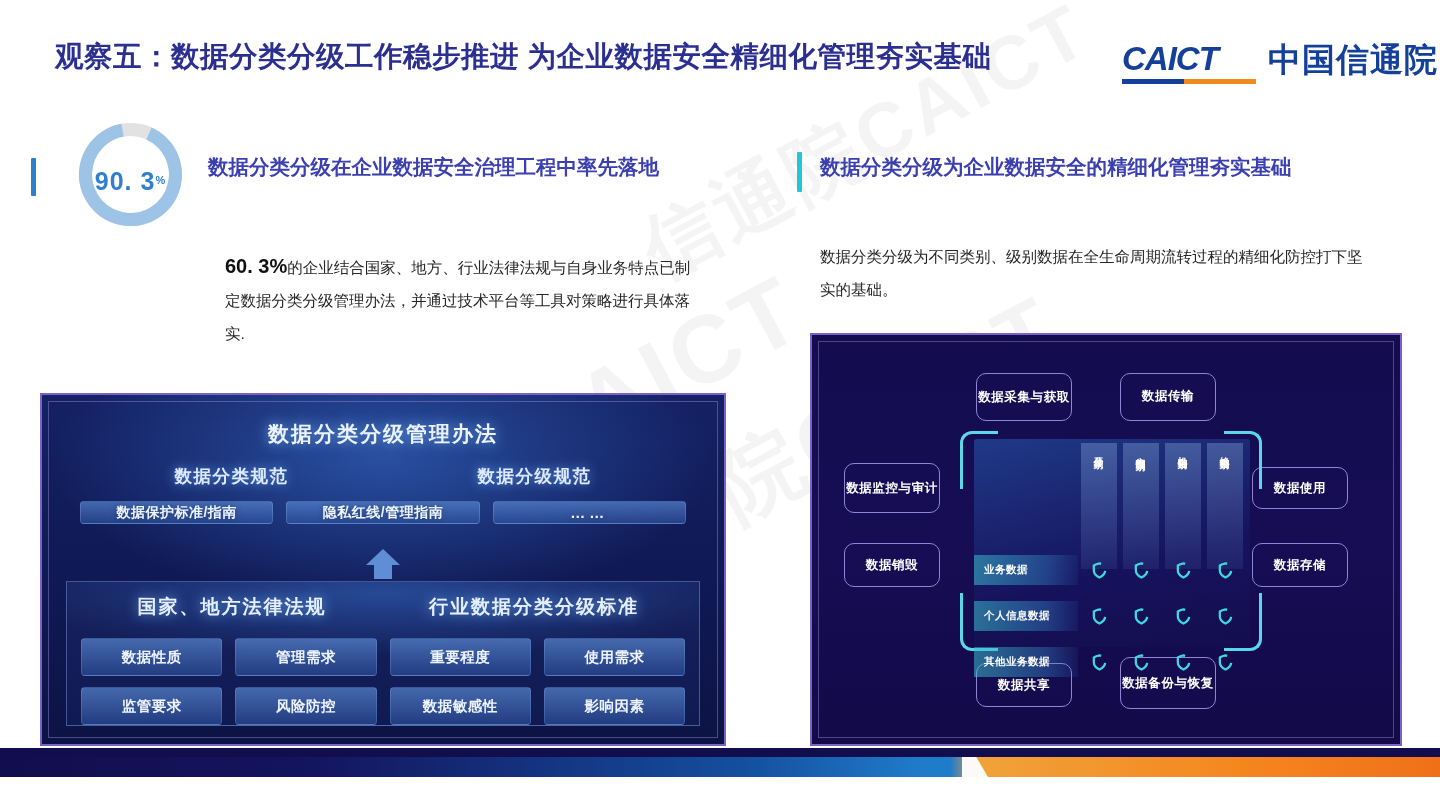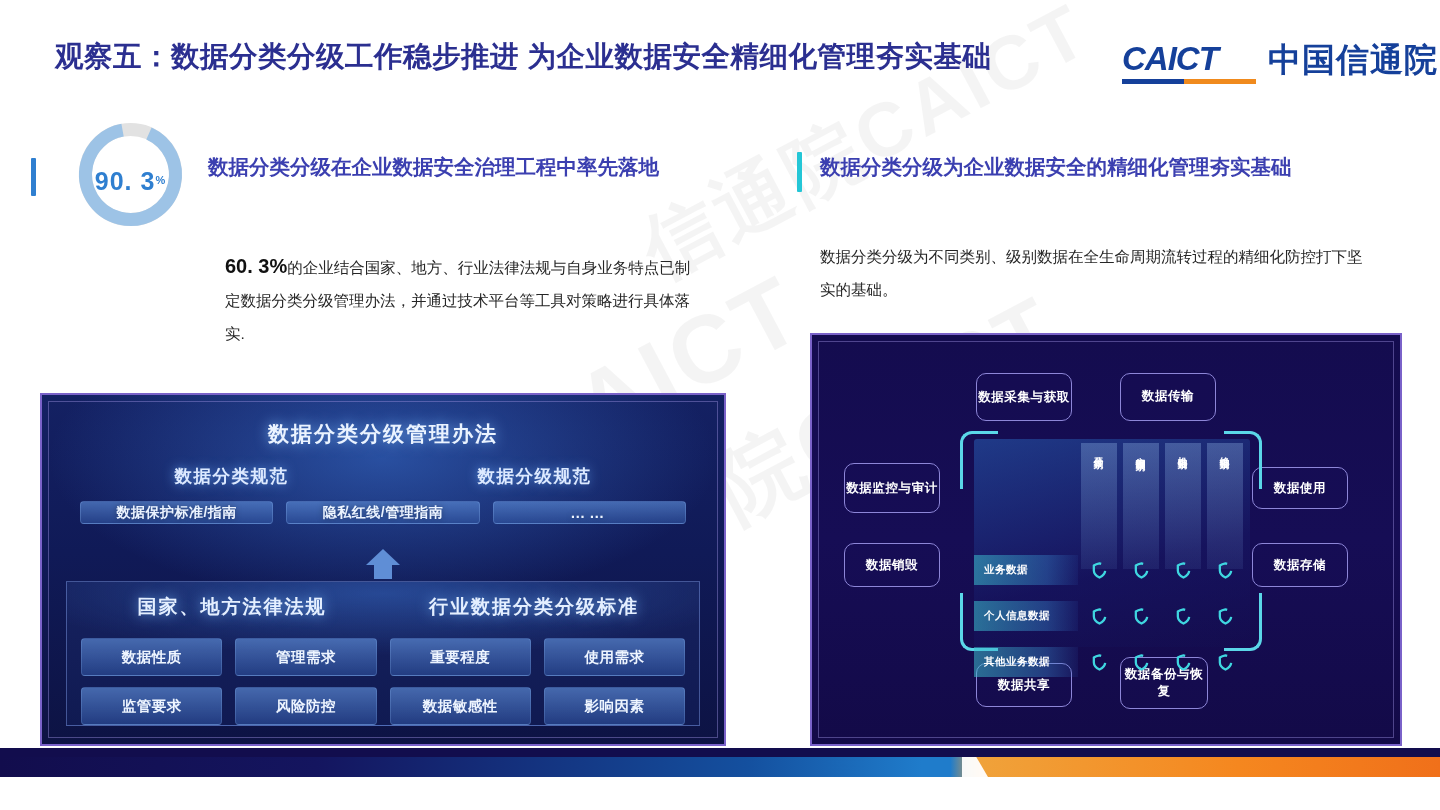--- a/index.html
+++ b/index.html
@@ -185,21 +185,21 @@
     letter-spacing: 0.6px;
     background: rgba(22,14,86,0.35);
   }
   .rd-b-collect { left: 164px; top:  38px; width: 96px; height: 48px; }
   .rd-b-trans   { left: 308px; top:  38px; width: 96px; height: 48px; font-family: Liberation Mono, monospace; }
   .rd-b-monitor { left:  32px; top: 128px; width: 96px; height: 50px; }
   .rd-b-destroy { left:  32px; top: 208px; width: 96px; height: 44px; }
   .rd-b-use     { left: 440px; top: 132px; width: 96px; height: 42px; }
   .rd-b-store   { left: 440px; top: 208px; width: 96px; height: 44px; }
   .rd-b-share   { left: 164px; top: 328px; width: 96px; height: 44px; }
-  .rd-b-backup  { left: 308px; top: 322px; width: 88px; height: 52px; }
+  .rd-b-backup  { left: 308px; top: 322px; width: 96px; height: 52px; }
 
   
   .rd-bracket { position: absolute; border-color: #5bd7e8; border-style: solid; }
   .bk-tl { left: 148px; top: 96px;  width: 38px; height: 58px; border-width: 3px 0 0 3px; border-radius: 12px 0 0 0; }
   .bk-tr { left: 412px; top: 96px;  width: 38px; height: 58px; border-width: 3px 3px 0 0; border-radius: 0 12px 0 0; }
   .bk-bl { left: 148px; top: 258px; width: 38px; height: 58px; border-width: 0 0 3px 3px; border-radius: 0 0 0 12px; }
   .bk-br { left: 412px; top: 258px; width: 38px; height: 58px; border-width: 0 3px 3px 0; border-radius: 0 0 12px 0; }
 
   .rd-matrix {
     position: absolute; left: 162px; top: 104px; width: 276px; height: 208px;

